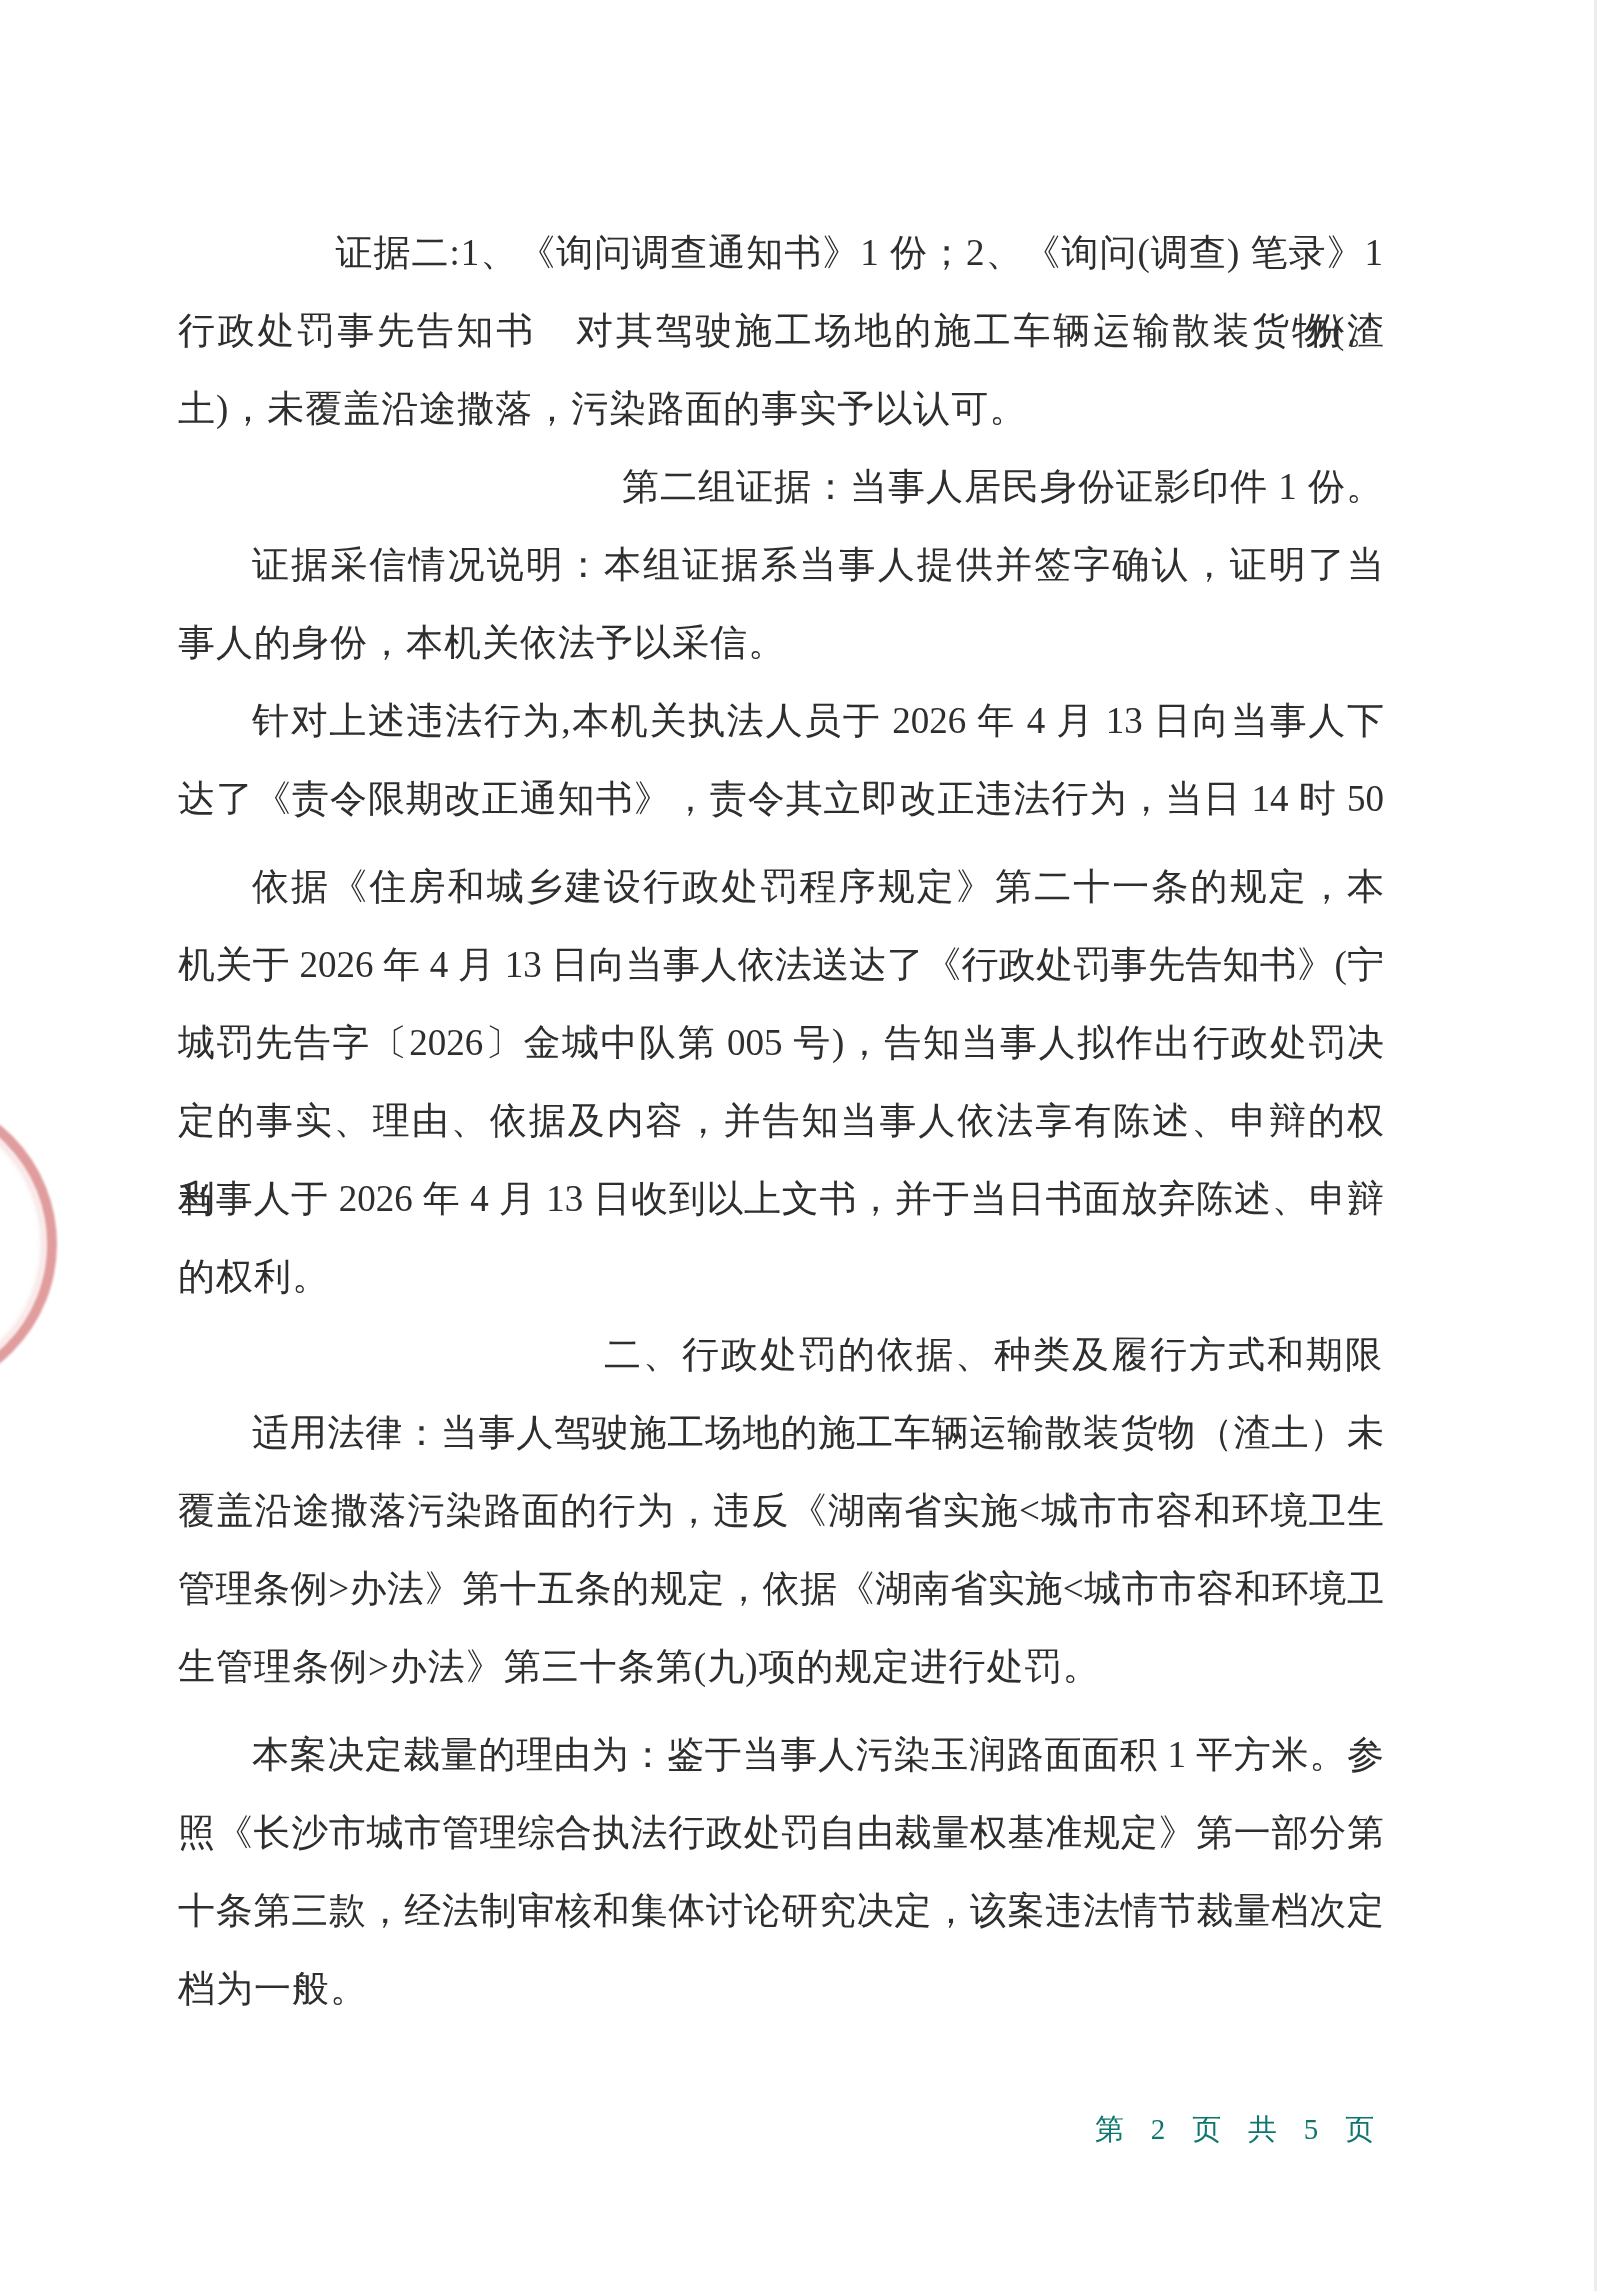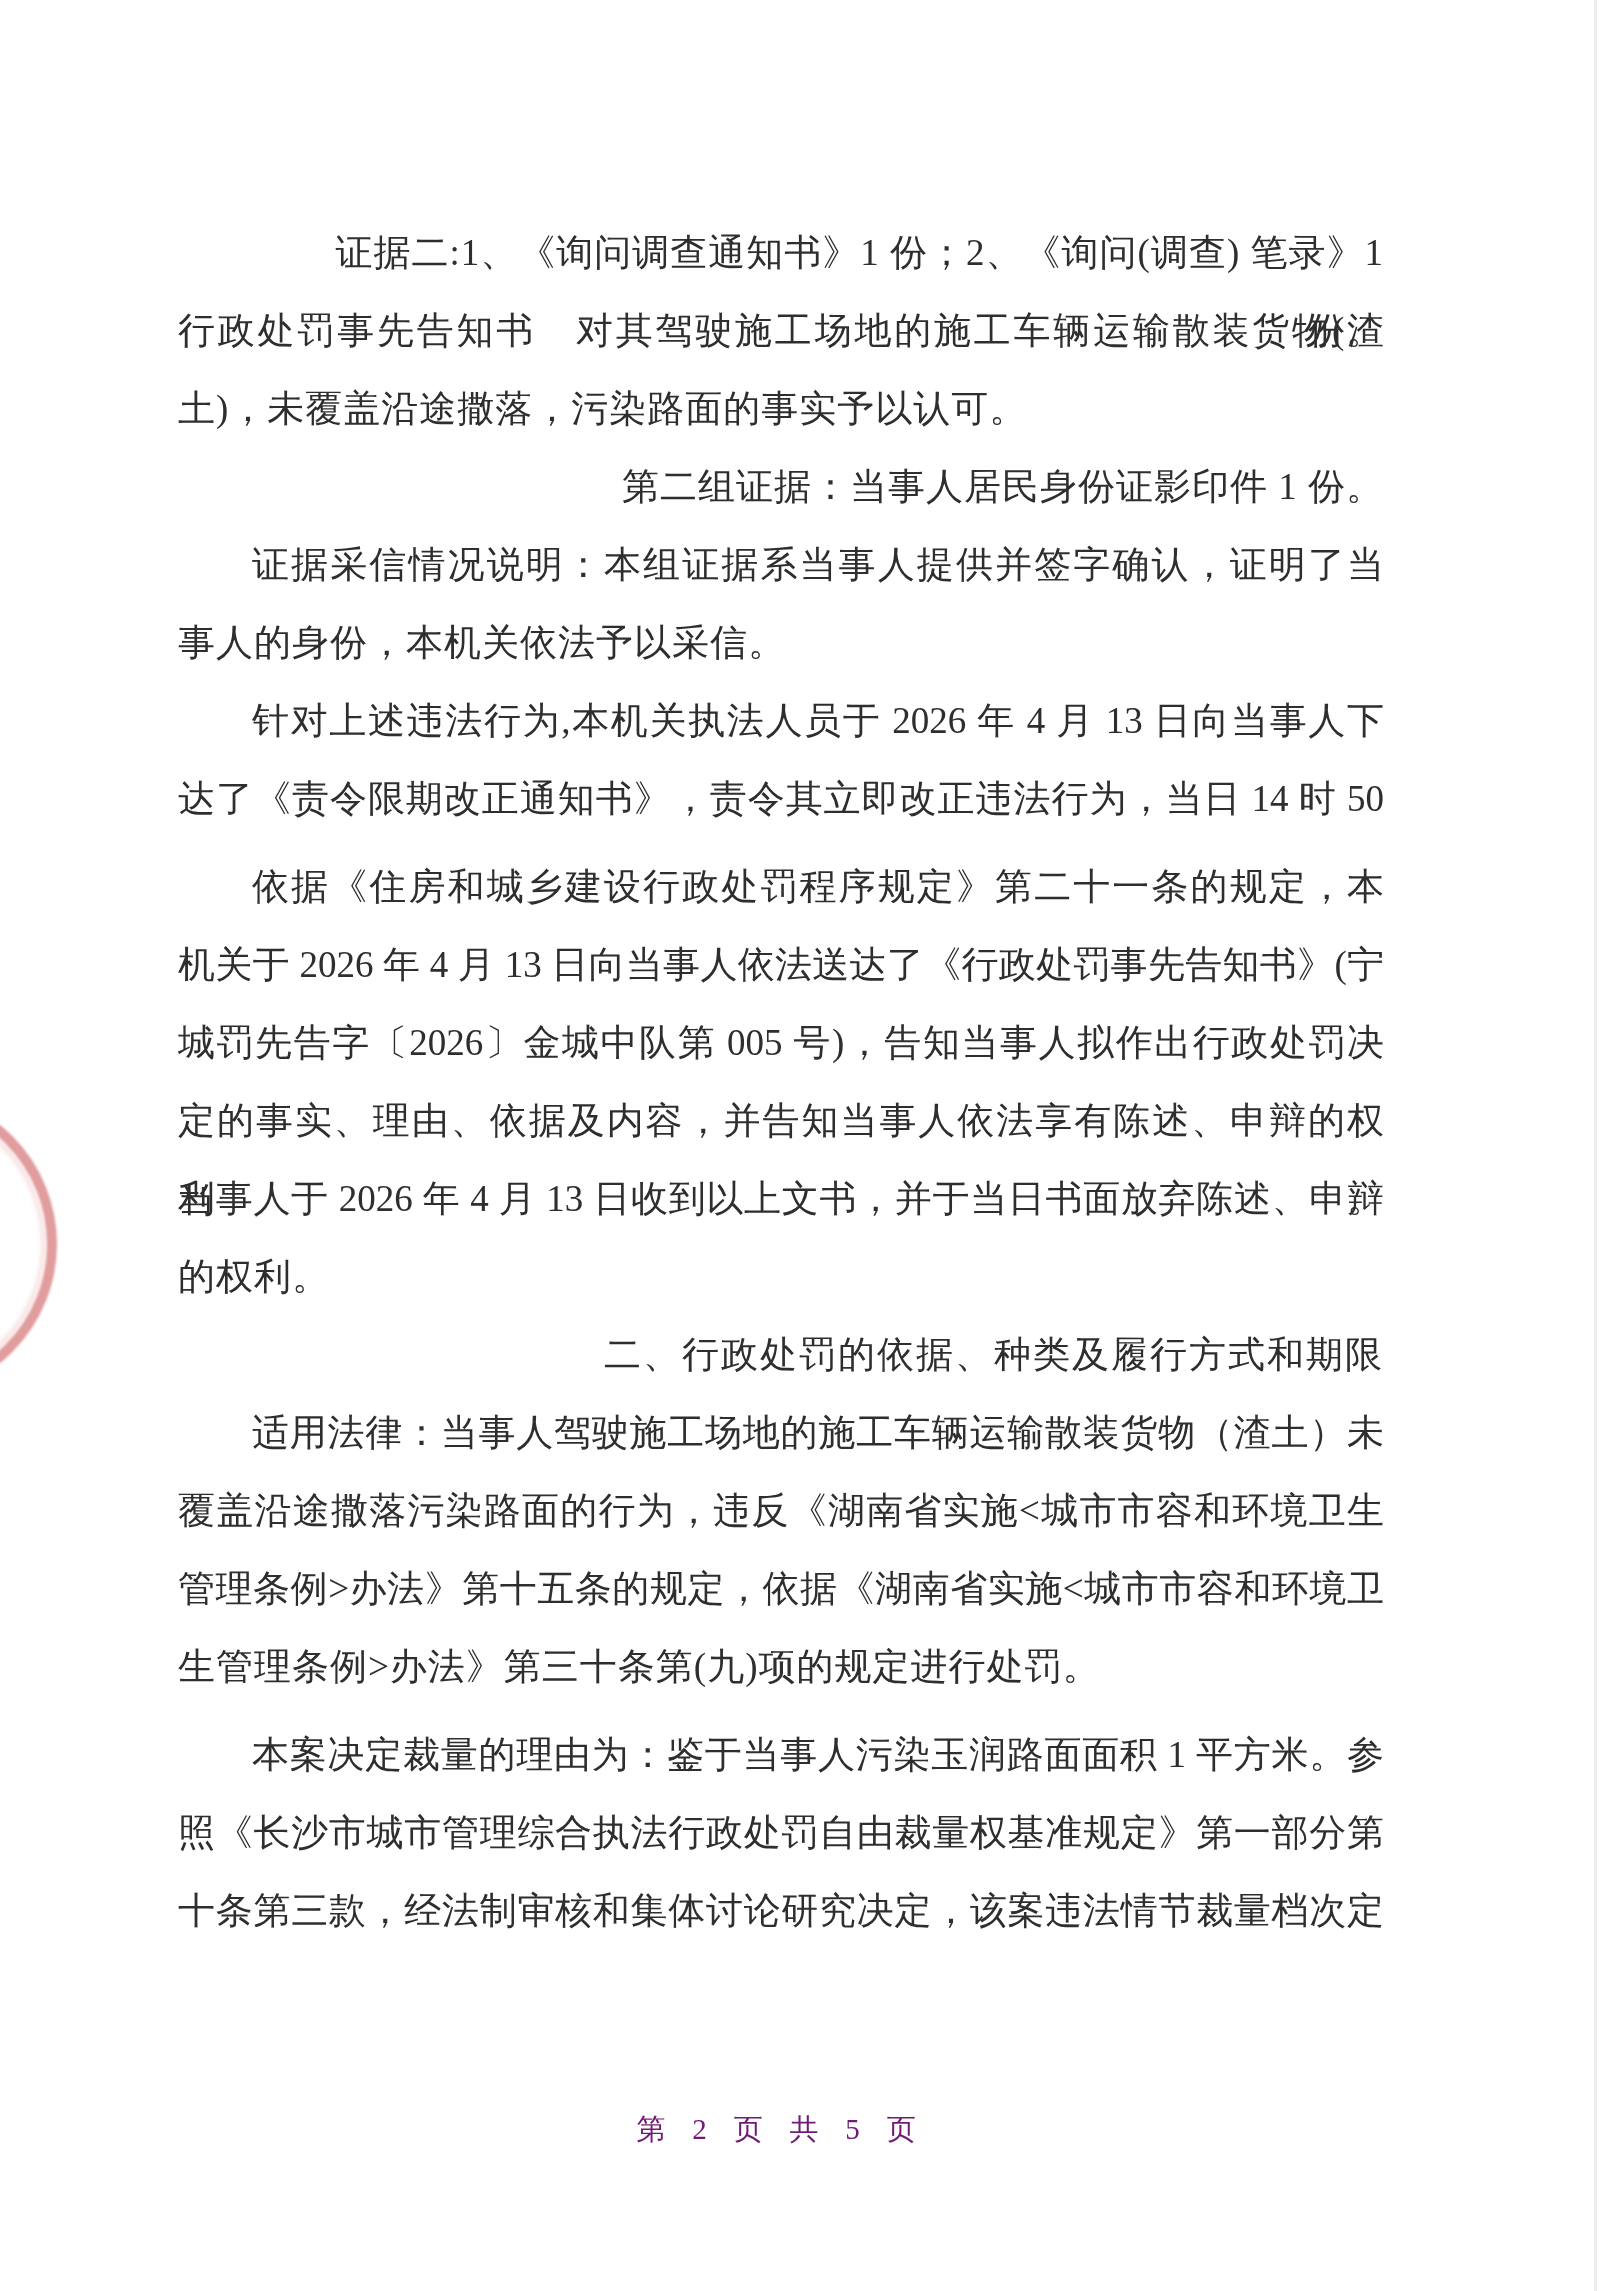--- a/index.html
+++ b/index.html
@@ -51,24 +51,24 @@
     margin-top: 9.8px;
   }
   
   .page-footer {
     position: absolute;
     left: 178px;
     top: 2105px;
     width: 1206px;
     height: 49px;
     line-height: 49px;
-    text-align: center;
+    text-align: right;
     font-size: 29px;
     letter-spacing: 9.8px;
-    color: #701a75;
+    color: #0f766e;
   }
   
   .seal-arc {
     position: absolute;
     left: -249px;
     top: 1091px;
     width: 286px;
     height: 286px;
     border: 10.8px solid rgba(201, 77, 77, 0.55);
     border-radius: 50%;
@@ -117,18 +117,19 @@
     <div class="line justify">当事人于 2026 年 4 月 13 日收到以上文书，并于当日书面放弃陈述、申辩</div>
     <div class="line">的权利。</div>
     <div class="line indent bold">二、行政处罚的依据、种类及履行方式和期限</div>
     <div class="line indent justify">适用法律：当事人驾驶施工场地的施工车辆运输散装货物（渣土）未</div>
     <div class="line justify">覆盖沿途撒落污染路面的行为，违反《湖南省实施&lt;城市市容和环境卫生</div>
     <div class="line justify">管理条例&gt;办法》第十五条的规定，依据《湖南省实施&lt;城市市容和环境卫</div>
     <div class="line">生管理条例&gt;办法》第三十条第(九)项的规定进行处罚。</div>
     <div class="line indent justify gap-before">本案决定裁量的理由为：鉴于当事人污染玉润路面面积 1 平方米。参</div>
     <div class="line justify">照《长沙市城市管理综合执法行政处罚自由裁量权基准规定》第一部分第</div>
     <div class="line justify">十条第三款，经法制审核和集体讨论研究决定，该案违法情节裁量档次定</div>
+    <div class="line">档为一般。</div>
   </div>
 
   <div class="page-footer">第 2 页 共 5 页</div>
 
 </div>
 
 
 </body></html>

